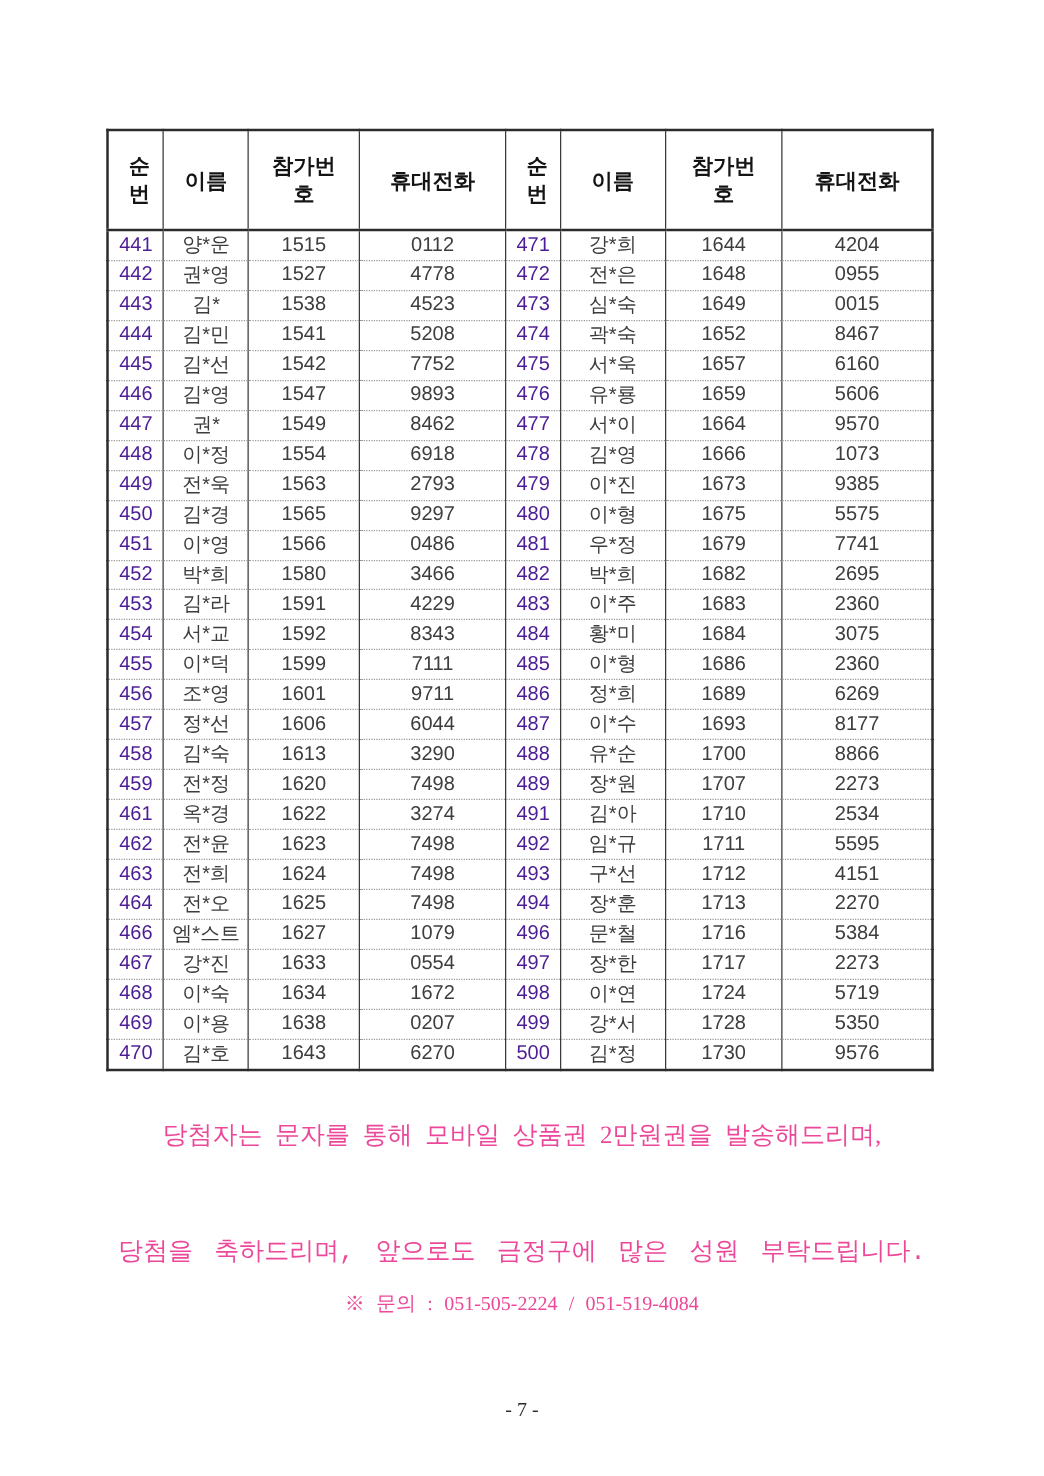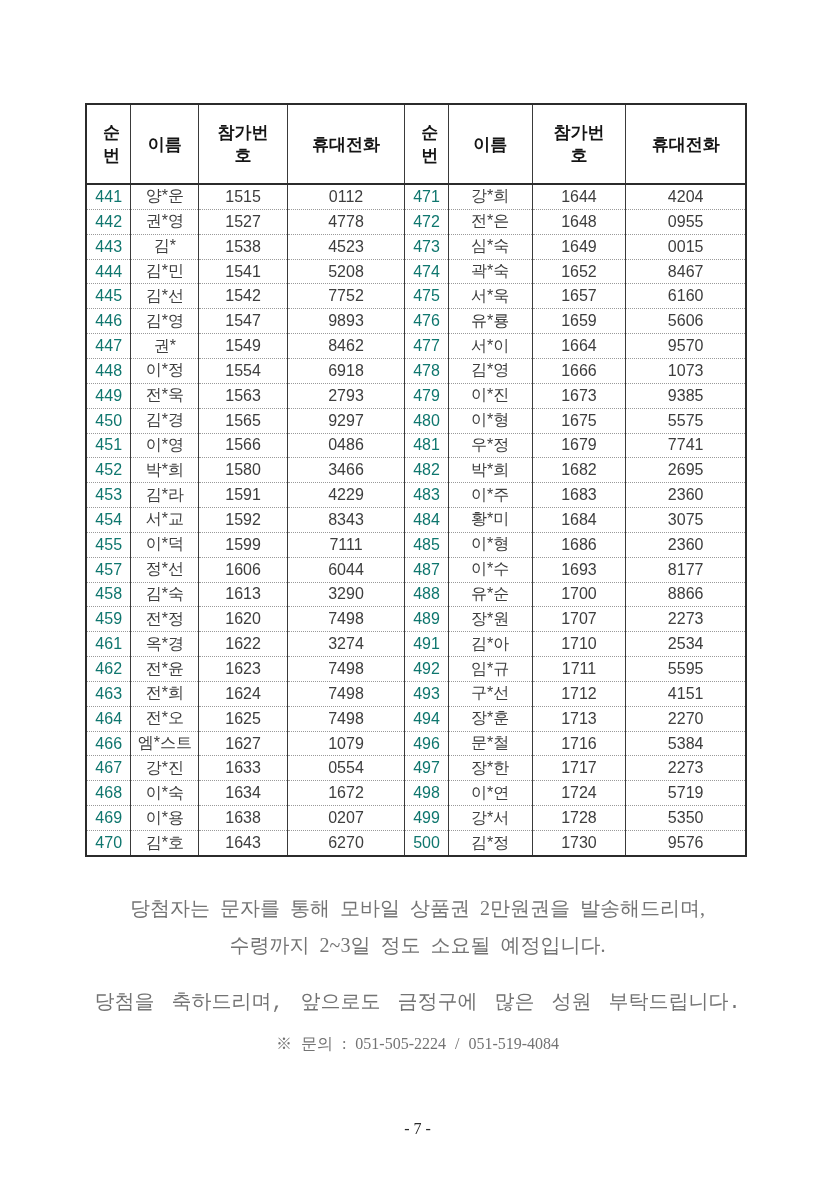--- a/index.html
+++ b/index.html
@@ -39,28 +39,28 @@
     border-left: 1px solid #3a3a3a;
     border-right: 1px solid #3a3a3a;
     border-top: 1px dotted #9a9a9a;
     font-size: 16px;
     color: #3d3d3d;
     text-align: center;
     padding: 0;
     white-space: nowrap;
     overflow: hidden;
   }
-  table.winner-table td.seq { color: #0f766e; }
+  table.winner-table td.seq { color: #4c1d95; }
   .notice {
     position: absolute;
     left: 0;
     width: 835px;
     text-align: center;
     font-family: "Liberation Serif", serif;
-    color: #737373;
+    color: #ec4899;
     font-size: 20px;
     line-height: 37px;
     word-spacing: 5px;
   }
   .notice-1 { top: 890px; }
   .notice-2 { top: 984px; font-family: Liberation Mono, monospace; }
   .contact-line { top: 1025px; font-size: 16px; }
   .page-number {
     position: absolute;
     left: 0;
@@ -246,20 +246,30 @@
             <td class="seq">455</td>
             <td>이*덕</td>
             <td>1599</td>
             <td>7111</td>
             <td class="seq">485</td>
             <td>이*형</td>
             <td>1686</td>
             <td>2360</td>
           </tr>
           <tr>
+            <td class="seq">456</td>
+            <td>조*영</td>
+            <td>1601</td>
+            <td>9711</td>
+            <td class="seq">486</td>
+            <td>정*희</td>
+            <td>1689</td>
+            <td>6269</td>
+          </tr>
+          <tr>
             <td class="seq">457</td>
             <td>정*선</td>
             <td>1606</td>
             <td>6044</td>
             <td class="seq">487</td>
             <td>이*수</td>
             <td>1693</td>
             <td>8177</td>
           </tr>
           <tr>
@@ -371,21 +381,20 @@
             <td>김*정</td>
             <td>1730</td>
             <td>9576</td>
           </tr>
         </tbody>
     </table>
   </div>
 
   <div class="notice notice-1">
     <div>당첨자는 문자를 통해 모바일 상품권 2만원권을 발송해드리며,</div>
-    <div>수령까지 2~3일 정도 소요될 예정입니다.</div>
   </div>
 
   <div class="notice notice-2">
     <div>당첨을 축하드리며, 앞으로도 금정구에 많은 성원 부탁드립니다.</div>
   </div>
 
   <div class="notice contact-line">※ 문의 : 051-505-2224 / 051-519-4084</div>
 
   <div class="page-number">- 7 -</div>
 

